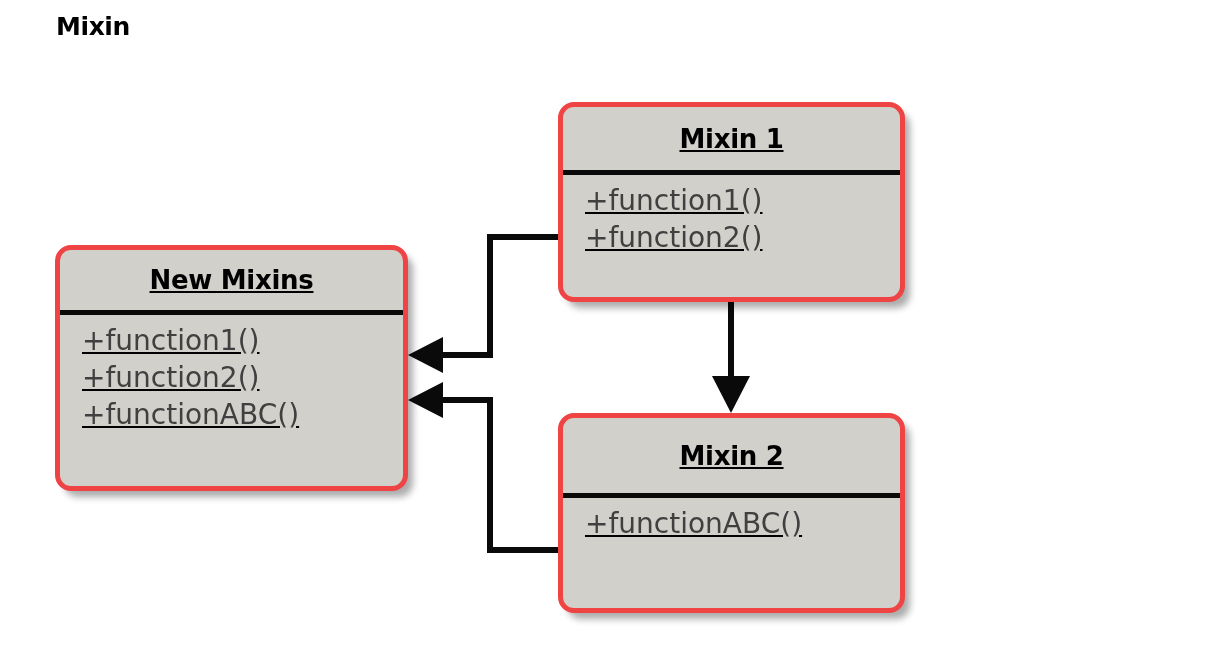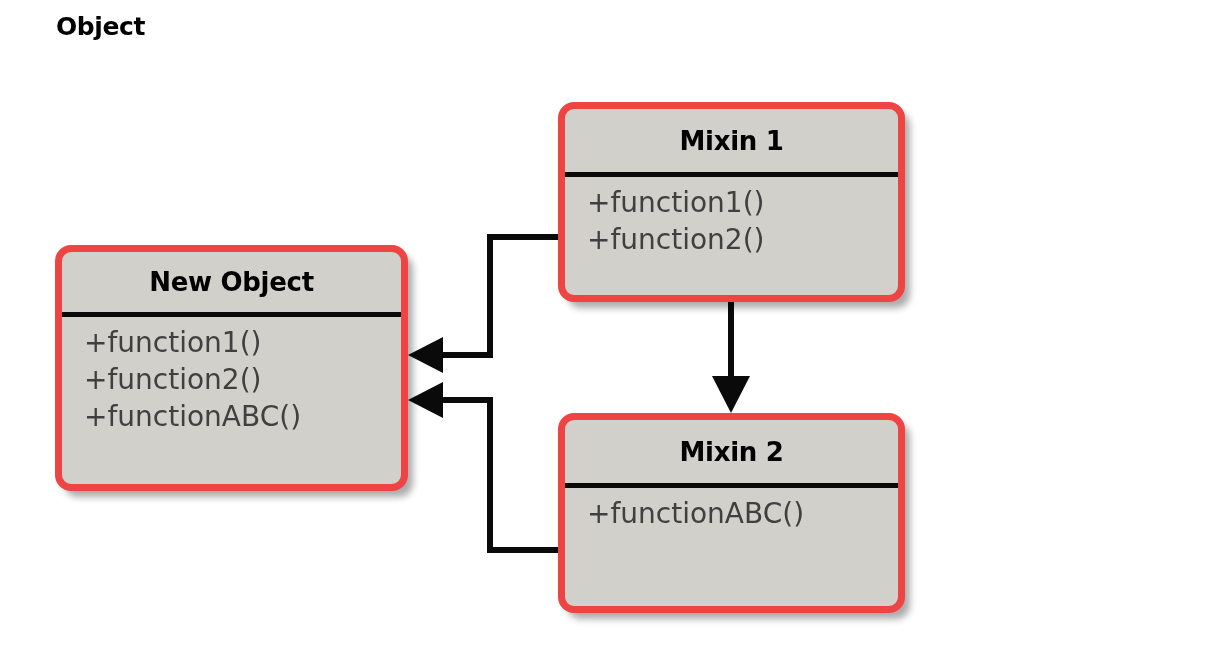--- a/index.html
+++ b/index.html
@@ -32,26 +32,27 @@
     left: 0;
     top: 0;
     width: 1226px;
     height: 660px;
   }
 
   
   .uml-box {
     position: absolute;
     box-sizing: border-box;
-    border: 7px solid #ef4444;
+    border: 5px solid #ef4444;
     border-radius: 16px;
     background: #d2d0cb;
     box-shadow: 7px 8px 7px -2px rgba(0,0,0,0.33);
     overflow: hidden;
     z-index: 3;
+    text-decoration: underline;
   }
   .uml-box-title {
     box-sizing: border-box;
     width: 100%;
     text-align: center;
     font-family: "DejaVu Sans", sans-serif;
     font-size: 26px;
     font-weight: bold;
     letter-spacing: -0.3px;
     color: #000000;
@@ -72,37 +73,37 @@
     line-height: 1.32;
     white-space: nowrap;
   }
 
   
   #box-new-object  { left: 55px;  top: 245px; width: 353px; height: 246px; }
   #box-new-object  .uml-box-title { height: 65px; }
   #box-mixin-1     { left: 558px; top: 102px; width: 347px; height: 200px; }
   #box-mixin-1     .uml-box-title { height: 68px; }
   #box-mixin-2     { left: 558px; top: 413px; width: 347px; height: 200px; }
-  #box-mixin-2     .uml-box-title { height: 68px; }
+  #box-mixin-2     .uml-box-title { height: 80px; }
 
   
   #connectors {
     position: absolute;
     left: 0;
     top: 0;
     width: 1226px;
     height: 660px;
     z-index: 1;
     pointer-events: none;
   }
 </style>
 </head>
 <body>
 
-<div id="figure-title">Object</div>
+<div id="figure-title">Mixin</div>
 
 <div id="diagram-canvas">
 
   <svg id="connectors" viewBox="0 0 1226 660" width="1226" height="660" xmlns="http://www.w3.org/2000/svg">
 
     <g>
       <path d="M 560 237 L 490 237 L 490 355 L 440 355" fill="none" stroke="#0a0a0a" stroke-width="6" stroke-linecap="butt" stroke-linejoin="miter"></path>
       <polygon points="408,355 443,337 443,373" fill="#0a0a0a"></polygon>
     </g>
 
@@ -111,21 +112,21 @@
       <polygon points="408,400 443,382 443,418" fill="#0a0a0a"></polygon>
     </g>
 
     <g>
       <path d="M 731 300 L 731 376" fill="none" stroke="#0a0a0a" stroke-width="6" stroke-linecap="butt"></path>
       <polygon points="731,413 712,376 750,376" fill="#0a0a0a"></polygon>
     </g>
   </svg>
 
   <div class="uml-box" id="box-new-object">
-    <div class="uml-box-title">New Object</div>
+    <div class="uml-box-title">New Mixins</div>
     <div class="uml-box-members">
       <div class="uml-member">+function1()</div>
       <div class="uml-member">+function2()</div>
       <div class="uml-member">+functionABC()</div>
     </div>
   </div>
 
   <div class="uml-box" id="box-mixin-1">
     <div class="uml-box-title">Mixin 1</div>
     <div class="uml-box-members">

